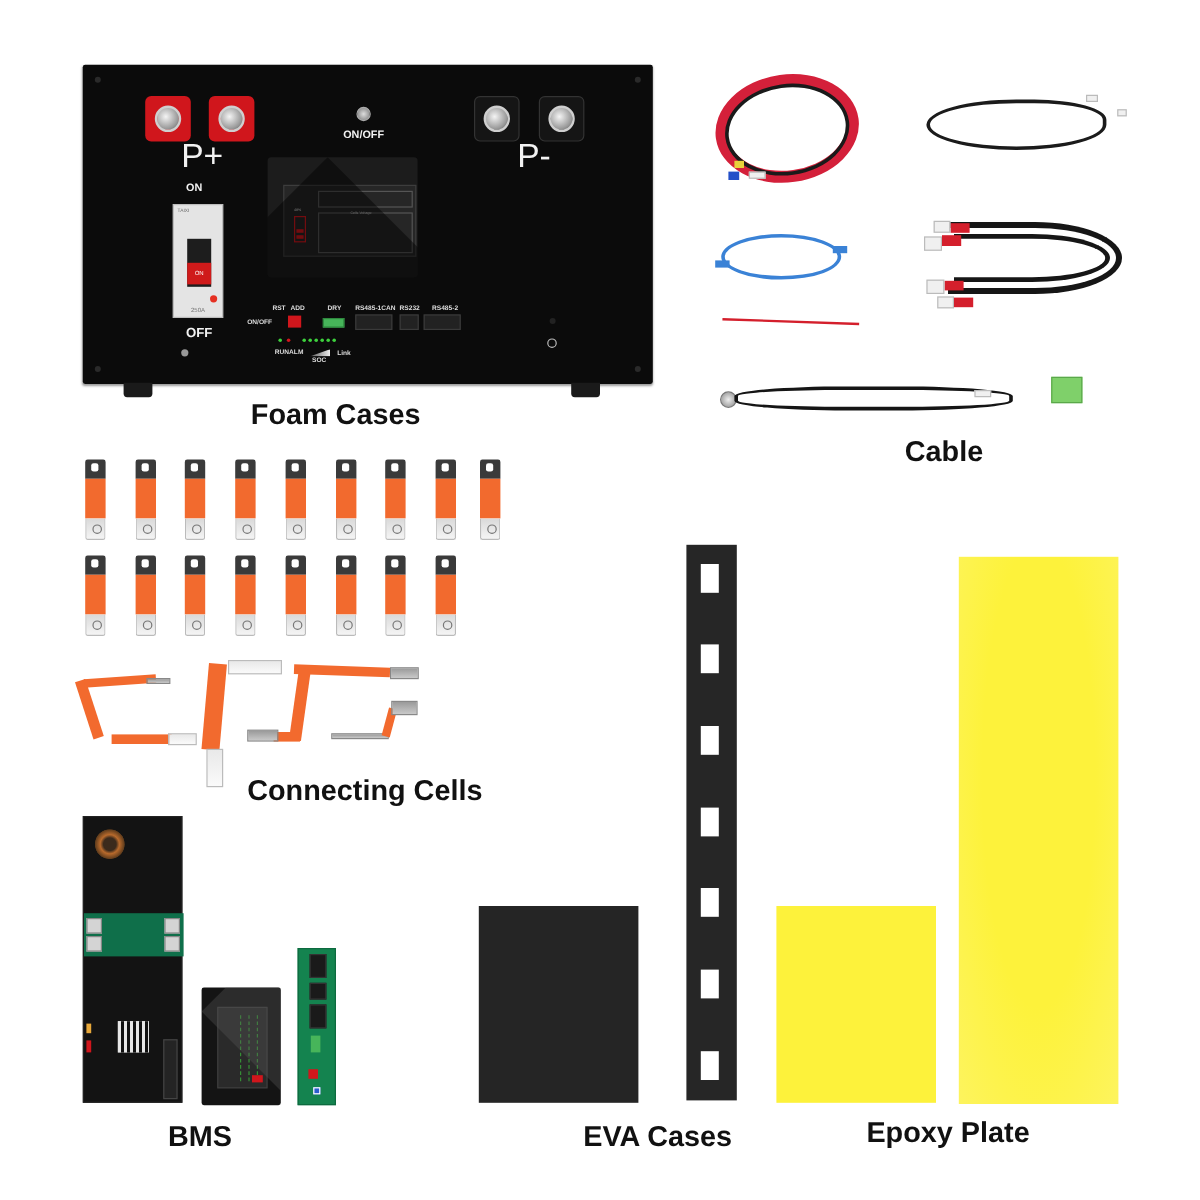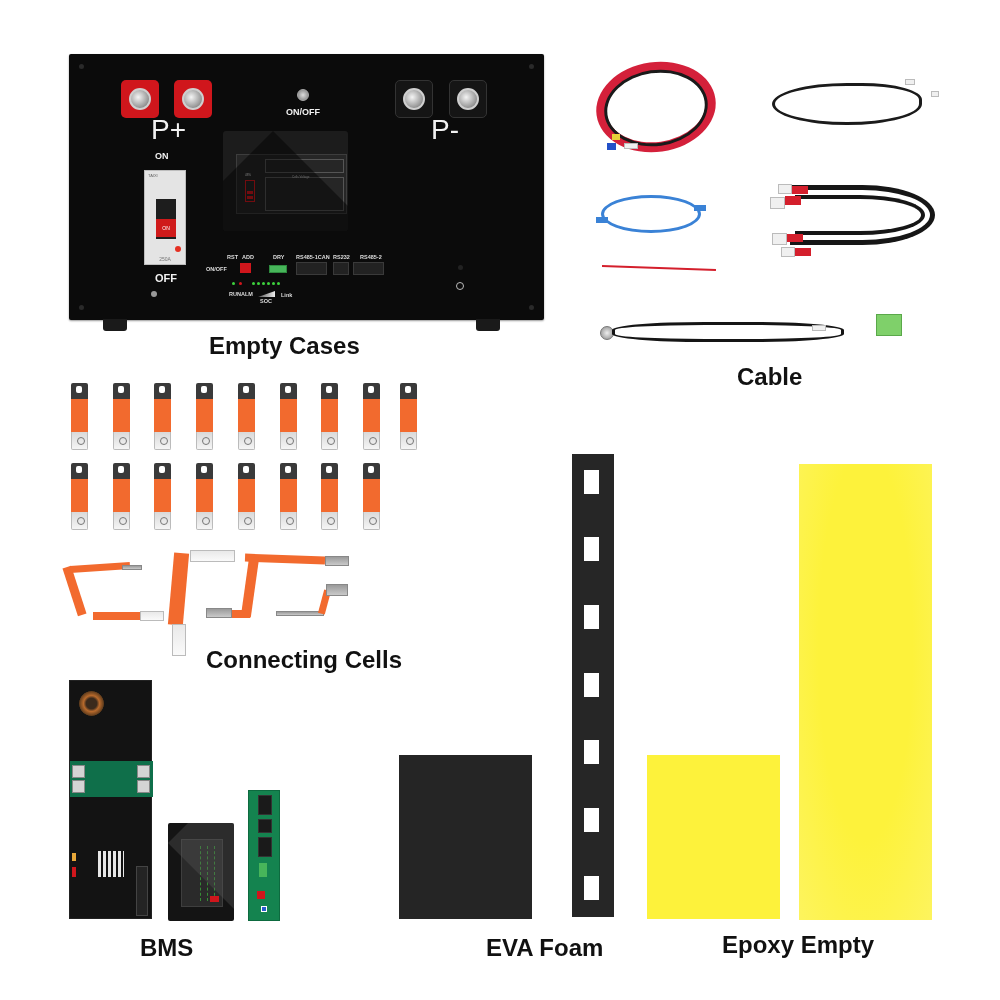--- a/index.html
+++ b/index.html
@@ -150,21 +150,21 @@
 <div class="case-text tiny-lbl" style="left:229px;top:291px">RUNALM</div>
 <div class="abs" style="left:258px;top:291px;width:17px;height:6px;background:linear-gradient(90deg,#555,#eee);clip-path:polygon(0 100%,100% 0,100% 100%)"></div>
 <div class="case-text tiny-lbl" style="left:260px;top:298px">SOC</div>
 <div class="case-text tiny-lbl" style="left:281px;top:292px">Link</div>
 <div class="abs" style="left:456px;top:282px;width:8px;height:8px;border-radius:50%;border:1px solid #bbb"></div>
 <div class="abs" style="left:458px;top:265px;width:5px;height:5px;border-radius:50%;background:#222"></div>
 
 <div class="abs foot" style="left:103px"></div>
 <div class="abs foot" style="left:476px"></div>
 
-<div class="label" style="left:209px;top:332px">Empty Cases</div>
+<div class="label" style="left:209px;top:332px">Foam Cases</div>
 
 <div class="abs coil" style="left:596px;top:62px;width:120px;height:90px;border:10px solid #d4203a;transform:rotate(-8deg)"></div>
 <div class="abs coil" style="left:604px;top:70px;width:104px;height:76px;border:3px solid #1a1a1a;transform:rotate(-8deg)"></div>
 <div class="abs" style="left:612px;top:134px;width:8px;height:6px;background:#e8d23a"></div>
 <div class="abs" style="left:607px;top:143px;width:9px;height:7px;background:#2350c8"></div>
 <div class="abs wire-end" style="left:624px;top:143px;width:14px;height:6px"></div>
 
 <div class="abs coil" style="left:772px;top:83px;width:150px;height:42px;border:3px solid #1b1b1b;border-radius:50% 40% 50% 50%"></div>
 <div class="abs wire-end" style="left:905px;top:79px;width:10px;height:6px"></div>
 <div class="abs wire-end" style="left:931px;top:91px;width:8px;height:6px"></div>
@@ -185,21 +185,21 @@
 <div class="abs wire-end" style="left:772px;top:233px;width:15px;height:12px"></div>
 <div class="abs" style="left:795px;top:248px;width:16px;height:8px;background:#d41f2c"></div>
 <div class="abs wire-end" style="left:781px;top:247px;width:14px;height:10px"></div>
 
 <div class="abs" style="left:600px;top:326px;width:14px;height:14px;border-radius:50%;background:radial-gradient(circle,#eee,#888);border:1px solid #777"></div>
 <div class="abs coil" style="left:612px;top:322px;width:232px;height:20px;border:3px solid #151515;border-radius:40%"></div>
 <div class="abs wire-end" style="left:812px;top:325px;width:14px;height:6px"></div>
 
 <div class="abs" style="left:876px;top:314px;width:26px;height:22px;background:#7fd06a;border:1px solid #5aa84a"></div>
 
-<div class="label" style="left:737px;top:363px">Cable</div>
+<div class="label" style="left:754px;top:363px">Cable</div>
 
 <div class="abs busbar" style="left:71px;top:383px">
     <div class="top"></div>
     <div class="mid"></div>
     <div class="bot"></div>
   </div>
 <div class="abs busbar" style="left:113px;top:383px">
     <div class="top"></div>
     <div class="mid"></div>
     <div class="bot"></div>
@@ -339,17 +339,17 @@
 <div class="abs foam-sheet"></div>
 <div class="abs foam-strip">
   <div class="foam-hole" style="top:16px"></div>
   <div class="foam-hole" style="top:83px"></div>
   <div class="foam-hole" style="top:151px"></div>
   <div class="foam-hole" style="top:219px"></div>
   <div class="foam-hole" style="top:286px"></div>
   <div class="foam-hole" style="top:354px"></div>
   <div class="foam-hole" style="top:422px"></div>
 </div>
-<div class="label" style="left:486px;top:934px">EVA Foam</div>
+<div class="label" style="left:486px;top:934px">EVA Cases</div>
 
 <div class="abs epoxy-small"></div>
 <div class="abs epoxy-large"></div>
-<div class="label" style="left:722px;top:931px">Epoxy Empty</div>
+<div class="label" style="left:722px;top:931px">Epoxy Plate</div>
 
 </body></html>

